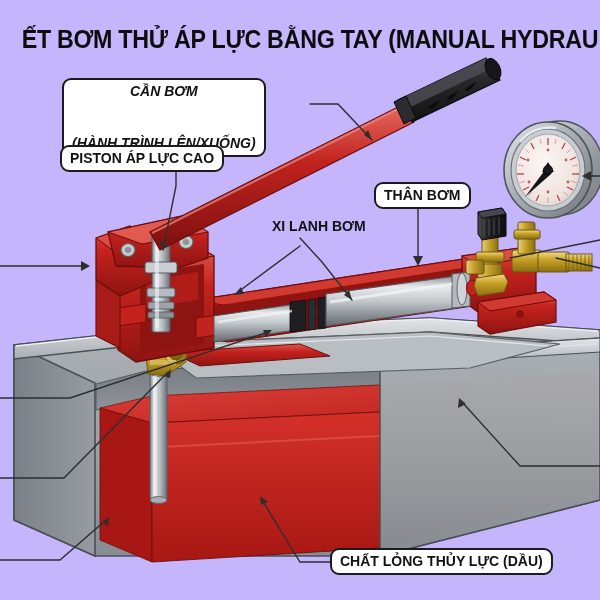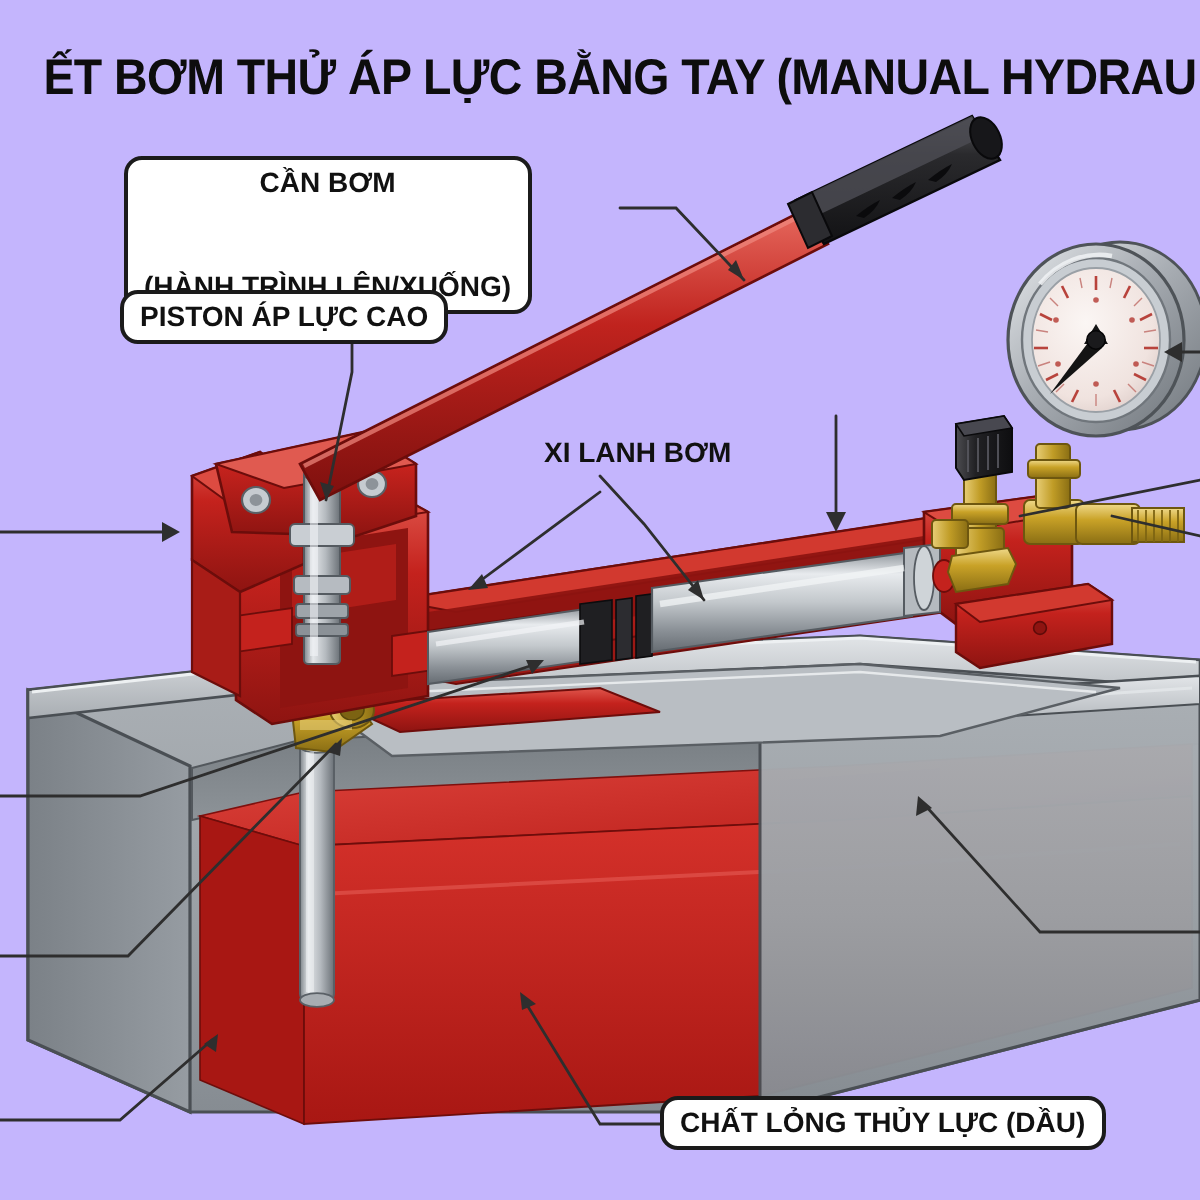--- a/index.html
+++ b/index.html
@@ -59,21 +59,21 @@
   .callout .line1 { font-size: 14px; line-height: 16px; }
   .callout .line2 { font-size: 14px; line-height: 16px; margin-top: 36px; }
   .plain-label {
     position: absolute;
     font-size: 14px;
     line-height: 16px;
     background: transparent;
     white-space: nowrap;
     z-index: 30;
   }
-  #cn-handle { left: 62px;  top: 78px;  }
+  #cn-handle { left: 62px;  top: 78px; font-style: italic;  }
   #cn-piston { left: 60px;  top: 145px; }
   #cn-body   { left: 374px; top: 182px; }
   #cn-fluid  { left: 330px; top: 548px; }
   #lb-cyl    { left: 272px; top: 218px; }
 </style>
 </head>
 <body>
 
 <div id="stage">
 
@@ -444,20 +444,23 @@
 
   <div class="callout" id="cn-handle">
     <span class="line1">CẦN BƠM</span>
     <span class="line2">(HÀNH TRÌNH LÊN/XUỐNG)</span>
   </div>
 
   <div class="callout" id="cn-piston">
     <span class="line1">PISTON ÁP LỰC CAO</span>
   </div>
 
+  <div class="callout" id="cn-body">
+    <span class="line1">THÂN BƠM</span>
+  </div>
 
   <div class="plain-label" id="lb-cyl">XI LANH BƠM</div>
 
   <div class="callout" id="cn-fluid">
     <span class="line1">CHẤT LỎNG THỦY LỰC (DẦU)</span>
   </div>
 
 </div>
 
 </body></html>

